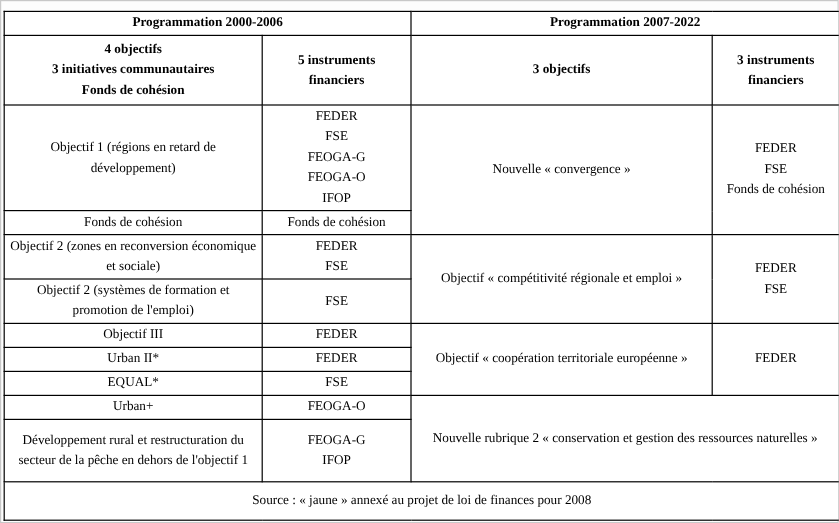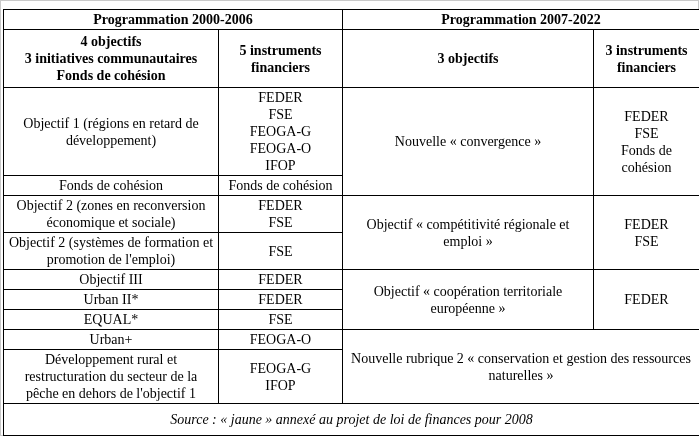--- a/index.html
+++ b/index.html
@@ -22,28 +22,27 @@
     border-collapse: collapse;
     table-layout: fixed;
     width: 696px;
     background: #fff;
   }
   table.cmp td {
     border: 1px solid #000;
     text-align: center;
     vertical-align: middle;
     padding: 1px 4px;
-    font-size: 14px;
+    font-size: 11px;
     line-height: 17px;
     white-space: pre-line;
     overflow: hidden;
   }
   td.bold { font-weight: bold; }
   td.src-cell {
-    font-style: italic;
     font-size: 14px;
   }
 </style>
 </head>
 <body>
 
 <div class="page">
   <table class="cmp">
     <colgroup>
       <col style="width:215px">

